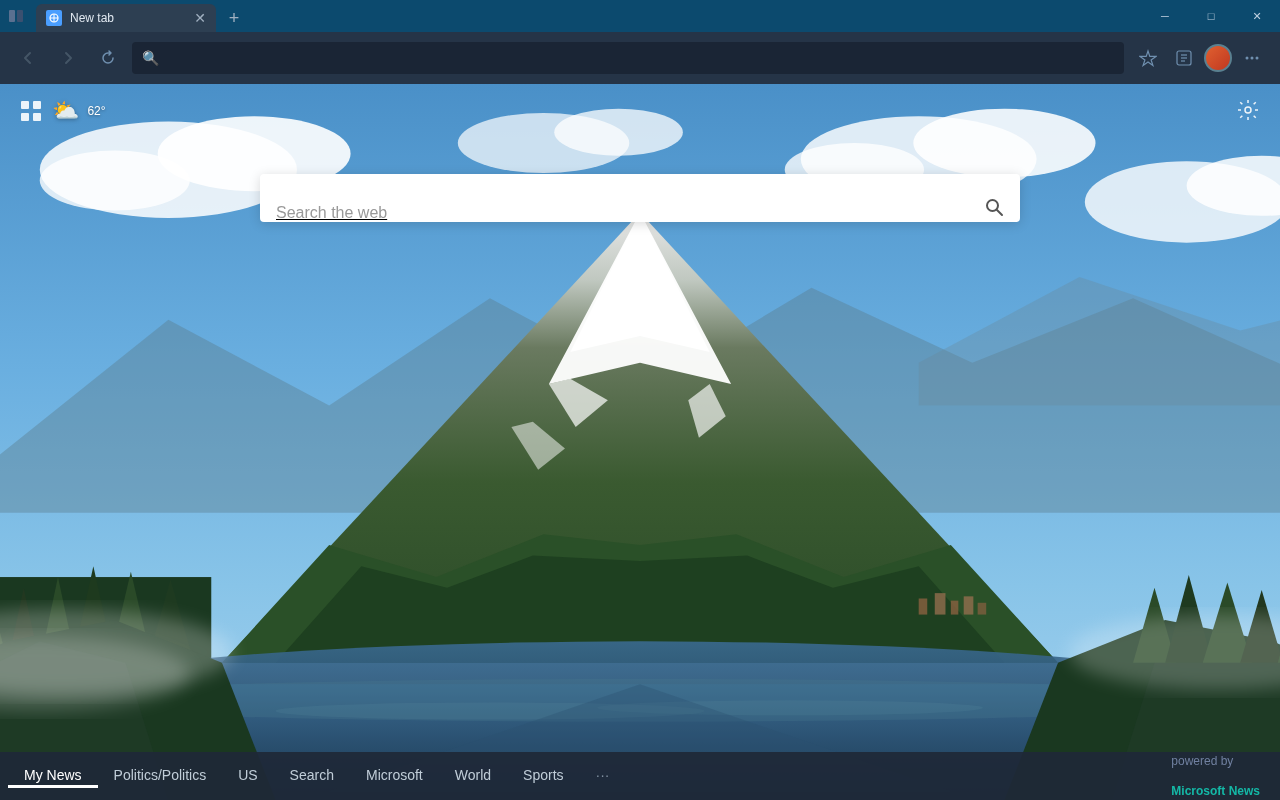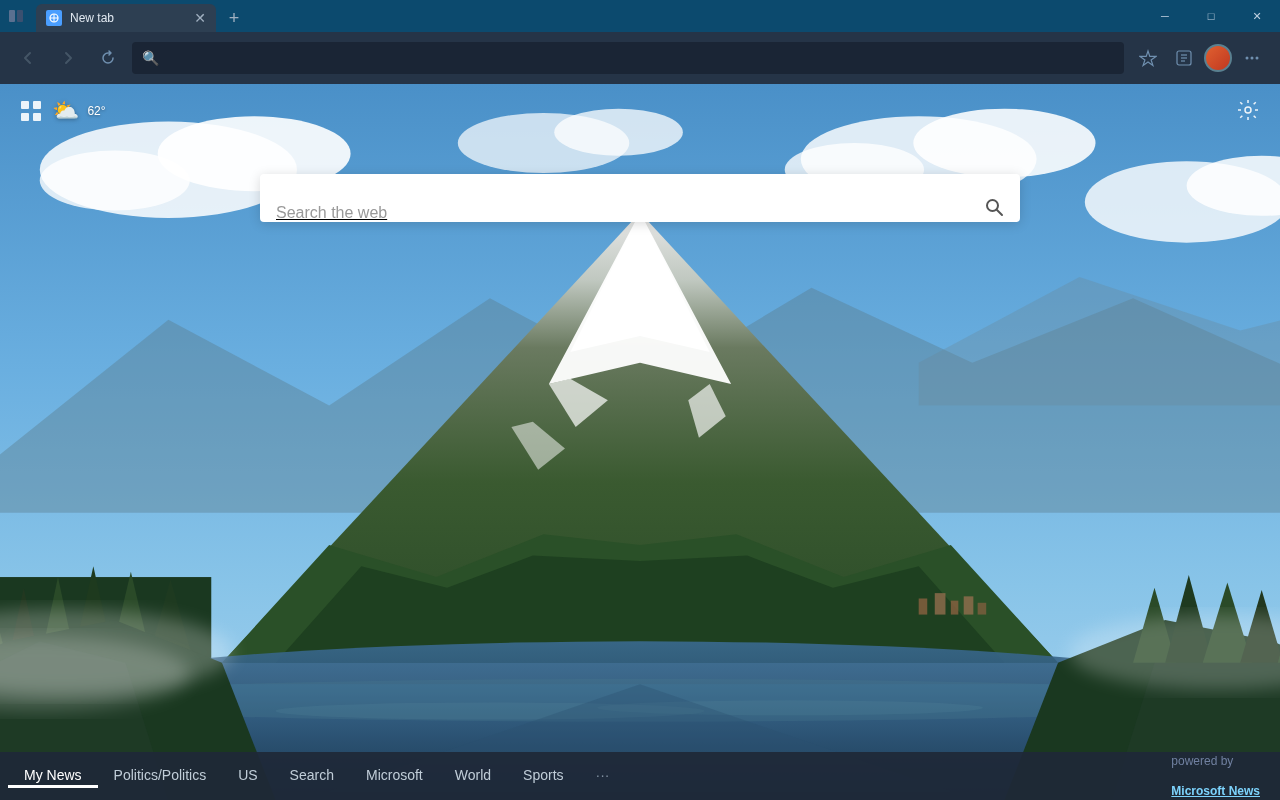--- a/index.html
+++ b/index.html
@@ -267,23 +267,22 @@
       padding: 0 20px;
       color: #7080a0;
       font-size: 12px;
       white-space: nowrap;
       display: flex;
       align-items: flex-start;
       gap: 16px;
       flex-direction: column;
     }
     .ms-news-bold {
-      color: #7dd3fc;
+      color: #14b8a6;
       font-weight: 600;
-      text-decoration: underline;
     }
   </style>
 </head>
 <body>
 
 <div class="titlebar">
   <div class="sidebar-toggle">
     <svg width="16" height="16" viewBox="0 0 16 16" fill="currentColor" style="color:#8090a0">
       <rect x="1" y="2" width="6" height="12" rx="1" fill="#5a7090"></rect>
       <rect x="9" y="2" width="6" height="12" rx="1" fill="#3a5070"></rect>

